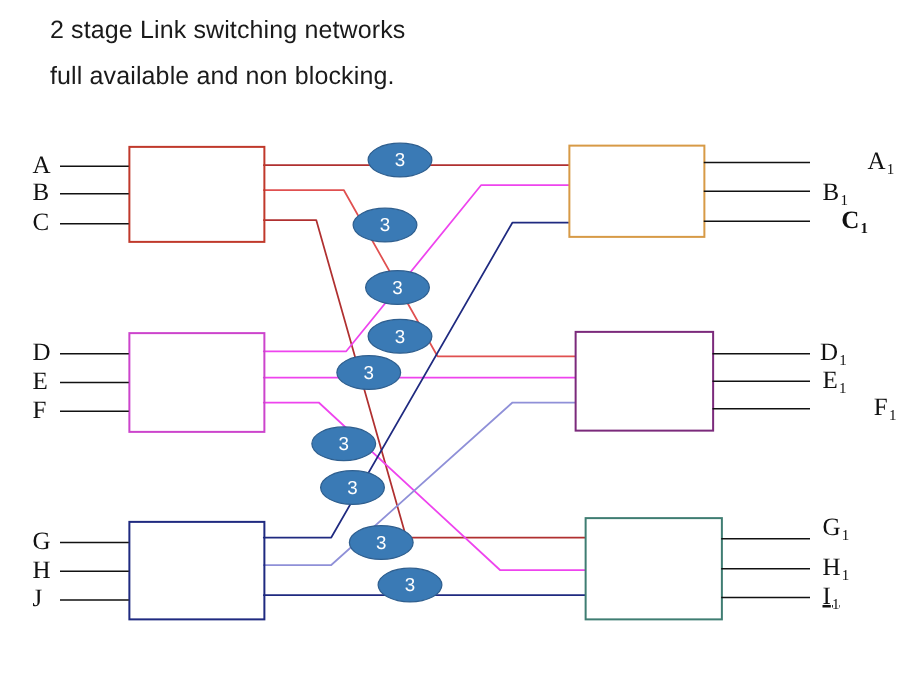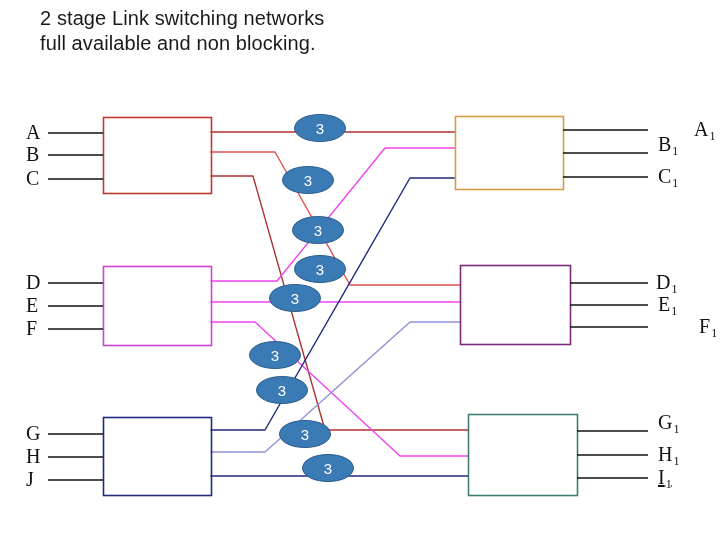--- a/index.html
+++ b/index.html
@@ -9,21 +9,21 @@
     background:#ffffff;
     overflow:hidden;
     font-family:"Liberation Sans", sans-serif;
   }
   #title{
     position:absolute;
     left:40px; top:6px;
     width:640px;
     font-family:"Liberation Sans", sans-serif;
     font-size:20px;
-    line-height:25px;
+    line-height:37px;
     color:#1a1a1a;
     white-space:pre-line;
     letter-spacing:0.1px;
   }
   #canvas{
     position:absolute; left:0; top:0;
     width:720px; height:540px;
   }
   .term{
     position:absolute;
@@ -103,22 +103,22 @@
       <div class="term" style="left: 26px; top: 122px;">A</div>
       <div class="term" style="left: 26px; top: 144px;">B</div>
       <div class="term" style="left: 26px; top: 168px;">C</div>
       <div class="term" style="left: 26px; top: 272px;">D</div>
       <div class="term" style="left: 26px; top: 295px;">E</div>
       <div class="term" style="left: 26px; top: 318px;">F</div>
       <div class="term" style="left: 26px; top: 423px;">G</div>
       <div class="term" style="left: 26px; top: 446px;">H</div>
       <div class="term" style="left: 26px; top: 469px;">J</div>
       <div class="term right" style="left: 694px; top: 119px;"><span>A</span><sub>1</sub></div>
-      <div class="term right" style="left: 658px; top: 134px;"><span>B</span><sub>1</sub></div>
-      <div class="term right" style="left: 658px; top: 166px;"><span>C</span><sub>1</sub></div>
+      <div class="term right" style="left: 658px; top: 144px;"><span>B</span><sub>1</sub></div>
+      <div class="term right" style="left: 673px; top: 166px; font-weight: bold;"><span>C</span><sub>1</sub></div>
       <div class="term right" style="left: 656px; top: 272px;"><span>D</span><sub>1</sub></div>
       <div class="term right" style="left: 658px; top: 294px;"><span>E</span><sub>1</sub></div>
       <div class="term right" style="left: 658px; top: 316px; margin-left: 41px;"><span>F</span><sub>1</sub></div>
       <div class="term right" style="left: 658px; top: 412px;"><span>G</span><sub>1</sub></div>
       <div class="term right" style="left: 658px; top: 444px;"><span>H</span><sub>1</sub></div>
       <div class="term right" style="left: 658px; top: 467px; text-decoration: underline;"><span>I</span><sub>1</sub></div>
       <div class="badge" style="left: 294px; top: 114px;">3</div>
       <div class="badge" style="left: 282px; top: 166px;">3</div>
       <div class="badge" style="left: 292px; top: 216px;">3</div>
       <div class="badge" style="left: 294px; top: 255px;">3</div>

